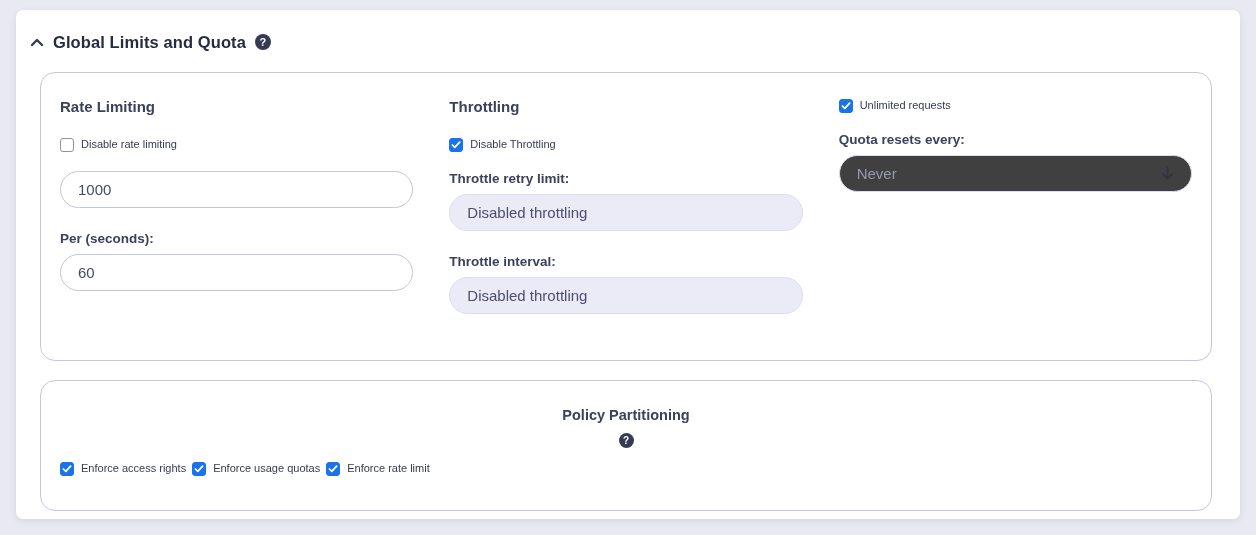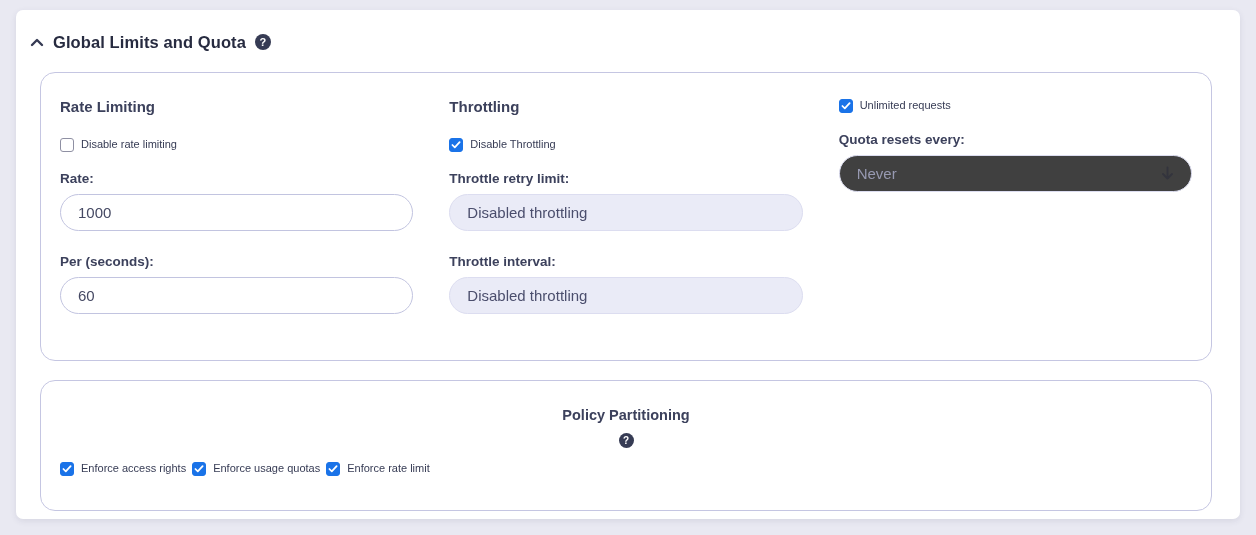--- a/index.html
+++ b/index.html
@@ -199,21 +199,20 @@
     <div class="col">
       <div class="col-heading">Rate Limiting</div>
       <div class="cb-row">
         <label class="cb">
           <span class="box">
             
           </span>
           <span class="cb-label">Disable rate limiting</span>
         </label>
       </div>
-      <div class="field-label">Rate:</div>
       <input type="text" class="tk-input gap-after" value="1000" style="">
       <div class="field-label">Per (seconds):</div>
       <input type="text" class="tk-input" value="60" style="">
     </div>
 
     <div class="col">
       <div class="col-heading">Throttling</div>
       <div class="cb-row">
         <label class="cb">
           <span class="box checked">

